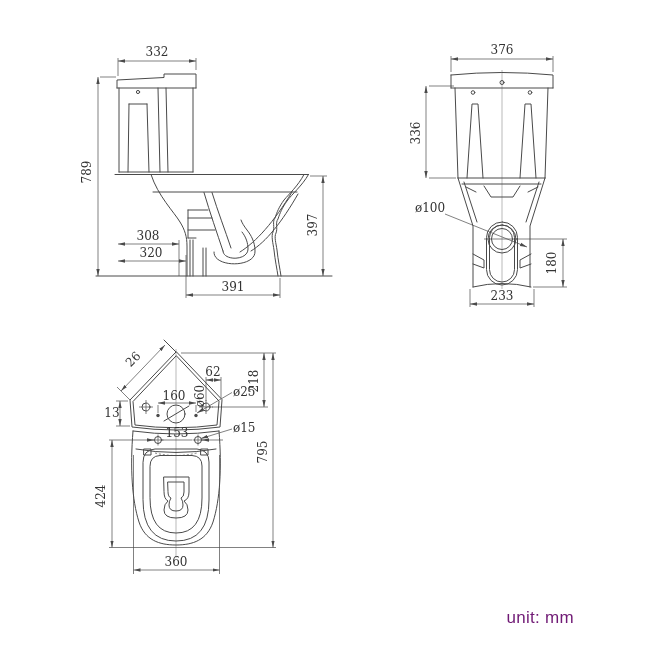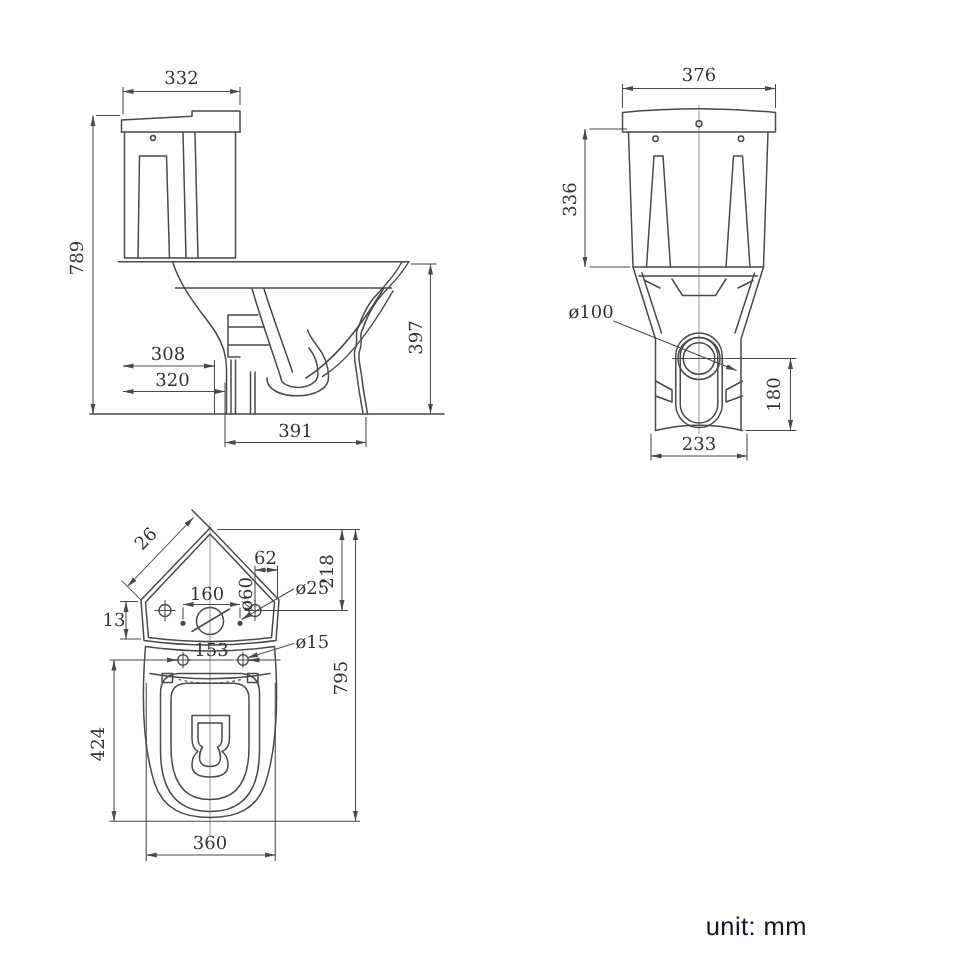--- a/index.html
+++ b/index.html
@@ -1,21 +1,21 @@
 <!DOCTYPE html>
 <html><head>
 <meta charset="utf-8">
 <style>
   html,body{margin:0;padding:0;background:#fff;}
   .canvas{position:relative;width:556px;height:650px;background:#fff;overflow:hidden;
-          font-family:"DejaVu Serif", serif;}
+          font-family:"DejaVu Serif", serif;margin-left:36px;}
   svg{position:absolute;left:0;top:0;}
   svg text{font-family:"DejaVu Serif", serif;font-size:12px;fill:#333;}
   .unit{position:absolute;right:18px;bottom:22px;font-family:"Liberation Sans", sans-serif;
-        font-size:17px;color:#0f172a;letter-spacing:.3px;}
+        font-size:17px;color:#701a75;letter-spacing:.3px;}
   .draw{stroke:#4a4a4a;stroke-width:1;fill:none;stroke-linecap:round;stroke-linejoin:round;}
   .dim{stroke:#4a4a4a;stroke-width:.7;fill:none;}
   .cl{stroke:#8a8a8a;stroke-width:.6;fill:none;}
   .dot{fill:#4a4a4a;stroke:none;}
 </style>
 </head>
 <body>
 
 <div class="canvas">
 <svg width="650" height="650" viewBox="0 0 650 650">

